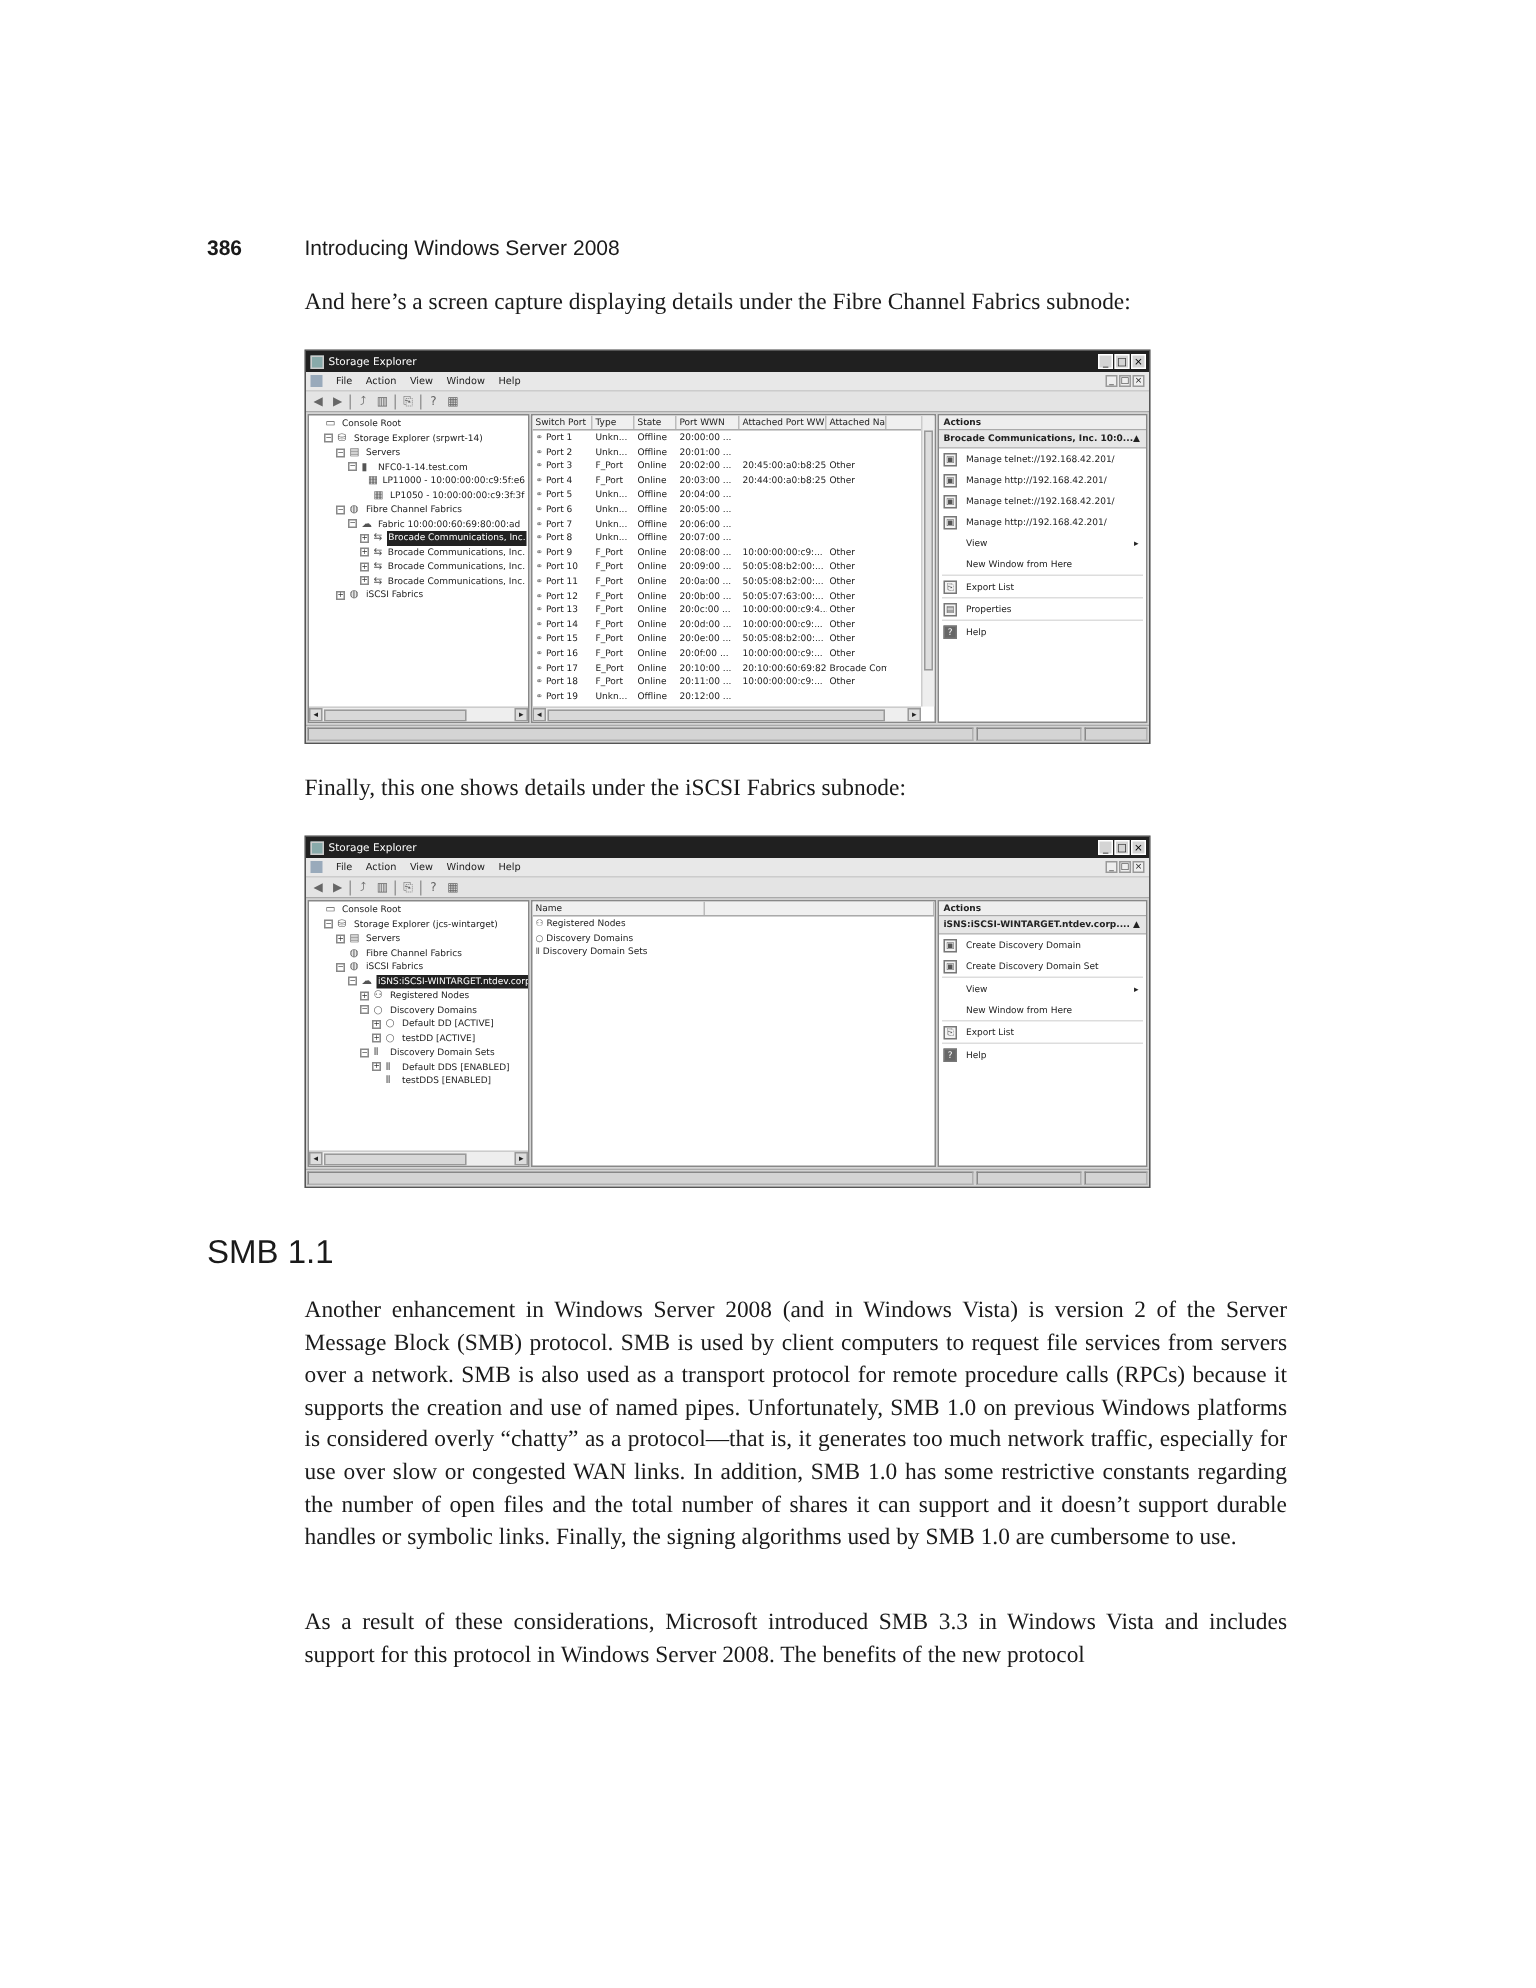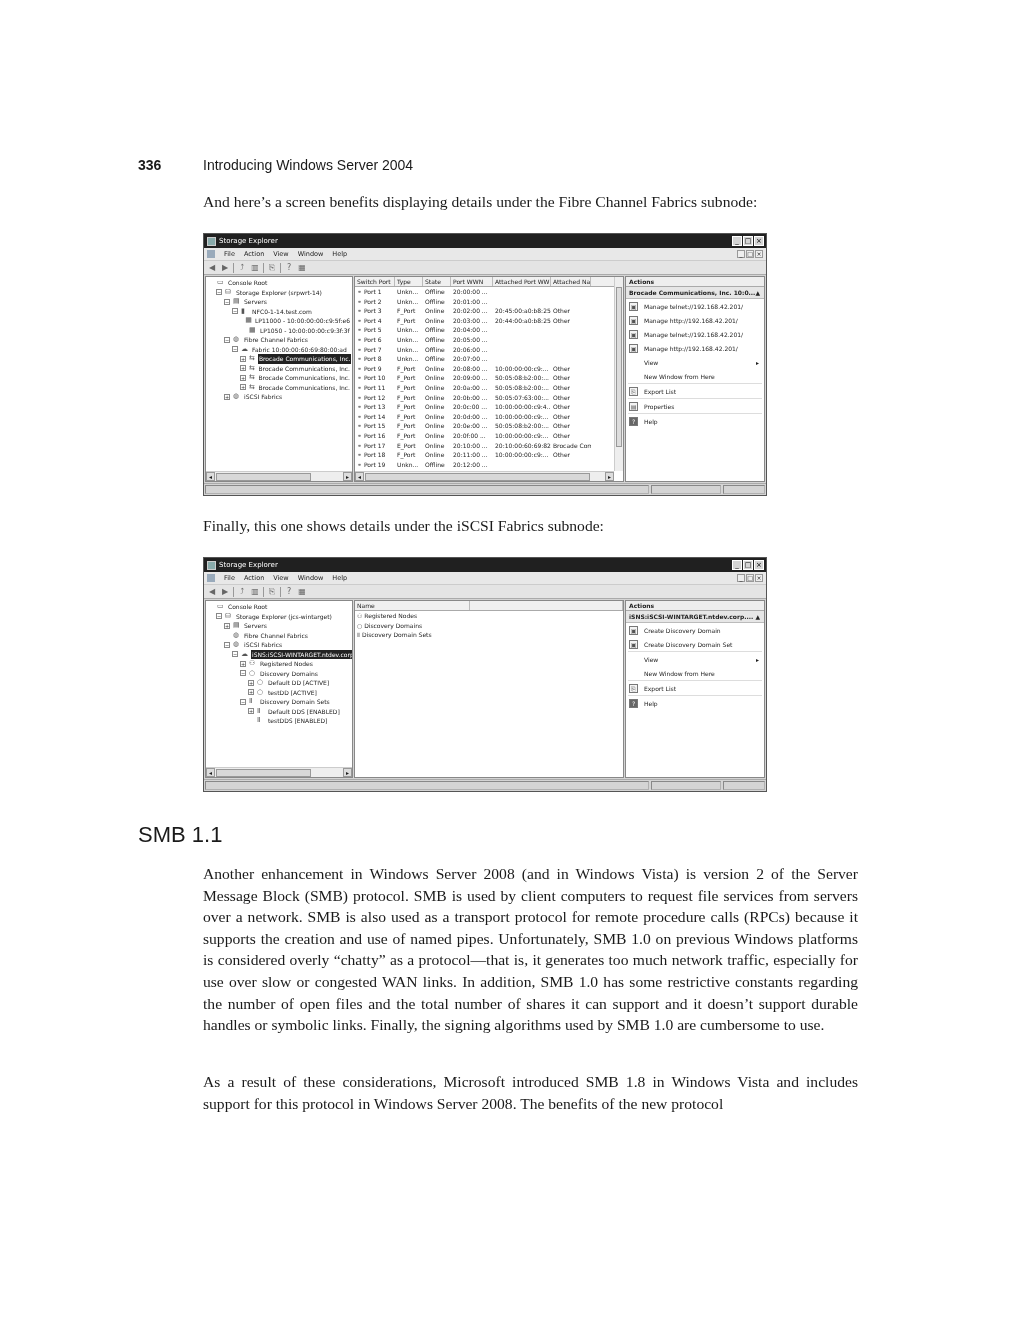--- a/index.html
+++ b/index.html
@@ -51,24 +51,24 @@
   .hscroll .thumb { height: 8px; background: #d8d8d8; border: 1px solid #999; margin-left: 1px; }
   .vscroll { position: absolute; right: 0; top: 0; bottom: 10px; width: 9px; background: #eee; border-left: 1px solid #ccc; }
   .vscroll .vthumb { position: absolute; left: 1px; right: 1px; top: 10px; height: 160px; background: #ddd; border: 1px solid #999; }
   .statusbar { height: 12px; display: flex; border-top: 1px solid #aaa; background: #d4d4d4; }
   .statusbar div { border: 1px solid #b0b0b0; border-top-color: #888; border-left-color: #888; margin: 1px; }
 </style>
 </head>
 <body>
 
 <div class="running-head">
-  <span class="page-num">336</span><span>Introducing Windows Server 2004</span>
+  <span class="page-num">386</span><span>Introducing Windows Server 2008</span>
 </div>
 
-<div class="caption" style="top:193px;">And here’s a screen benefits displaying details under the Fibre Channel Fabrics subnode:</div>
+<div class="caption" style="top:193px;">And here’s a screen capture displaying details under the Fibre Channel Fabrics subnode:</div>
 
 <div class="win" id="win1" style="top:233px; height:263px;">
     <div class="titlebar">
       <span class="app-icon"></span>
       <span>Storage Explorer</span>
       <div class="winbtns">
         <span>_</span>
         <span>□</span>
         <span>×</span>
       </div>
@@ -557,13 +557,13 @@
     <div class="statusbar">
       <div style="flex: 1 1 0%;"></div>
       <div style="width: 70px;"></div>
       <div style="width: 42px;"></div>
     </div>
   </div>
 
 <div class="section-head">SMB 1.1</div>
 
 <div class="body-text" style="top:863px;">Another enhancement in Windows Server 2008 (and in Windows Vista) is version 2 of the Server Message Block (SMB) protocol. SMB is used by client computers to request file services from servers over a network. SMB is also used as a transport protocol for remote procedure calls (RPCs) because it supports the creation and use of named pipes. Unfortunately, SMB 1.0 on previous Windows platforms is considered overly “chatty” as a protocol—that is, it generates too much network traffic, especially for use over slow or congested WAN links. In addition, SMB 1.0 has some restrictive constants regarding the number of open files and the total number of shares it can support and it doesn’t support durable handles or symbolic links. Finally, the signing algorithms used by SMB 1.0 are cumbersome to use.</div>
-<div class="body-text" style="top:1071px;">As a result of these considerations, Microsoft introduced SMB 1.8 in Windows Vista and includes support for this protocol in Windows Server 2008. The benefits of the new protocol</div>
+<div class="body-text" style="top:1071px;">As a result of these considerations, Microsoft introduced SMB 3.3 in Windows Vista and includes support for this protocol in Windows Server 2008. The benefits of the new protocol</div>
 
 </body></html>

